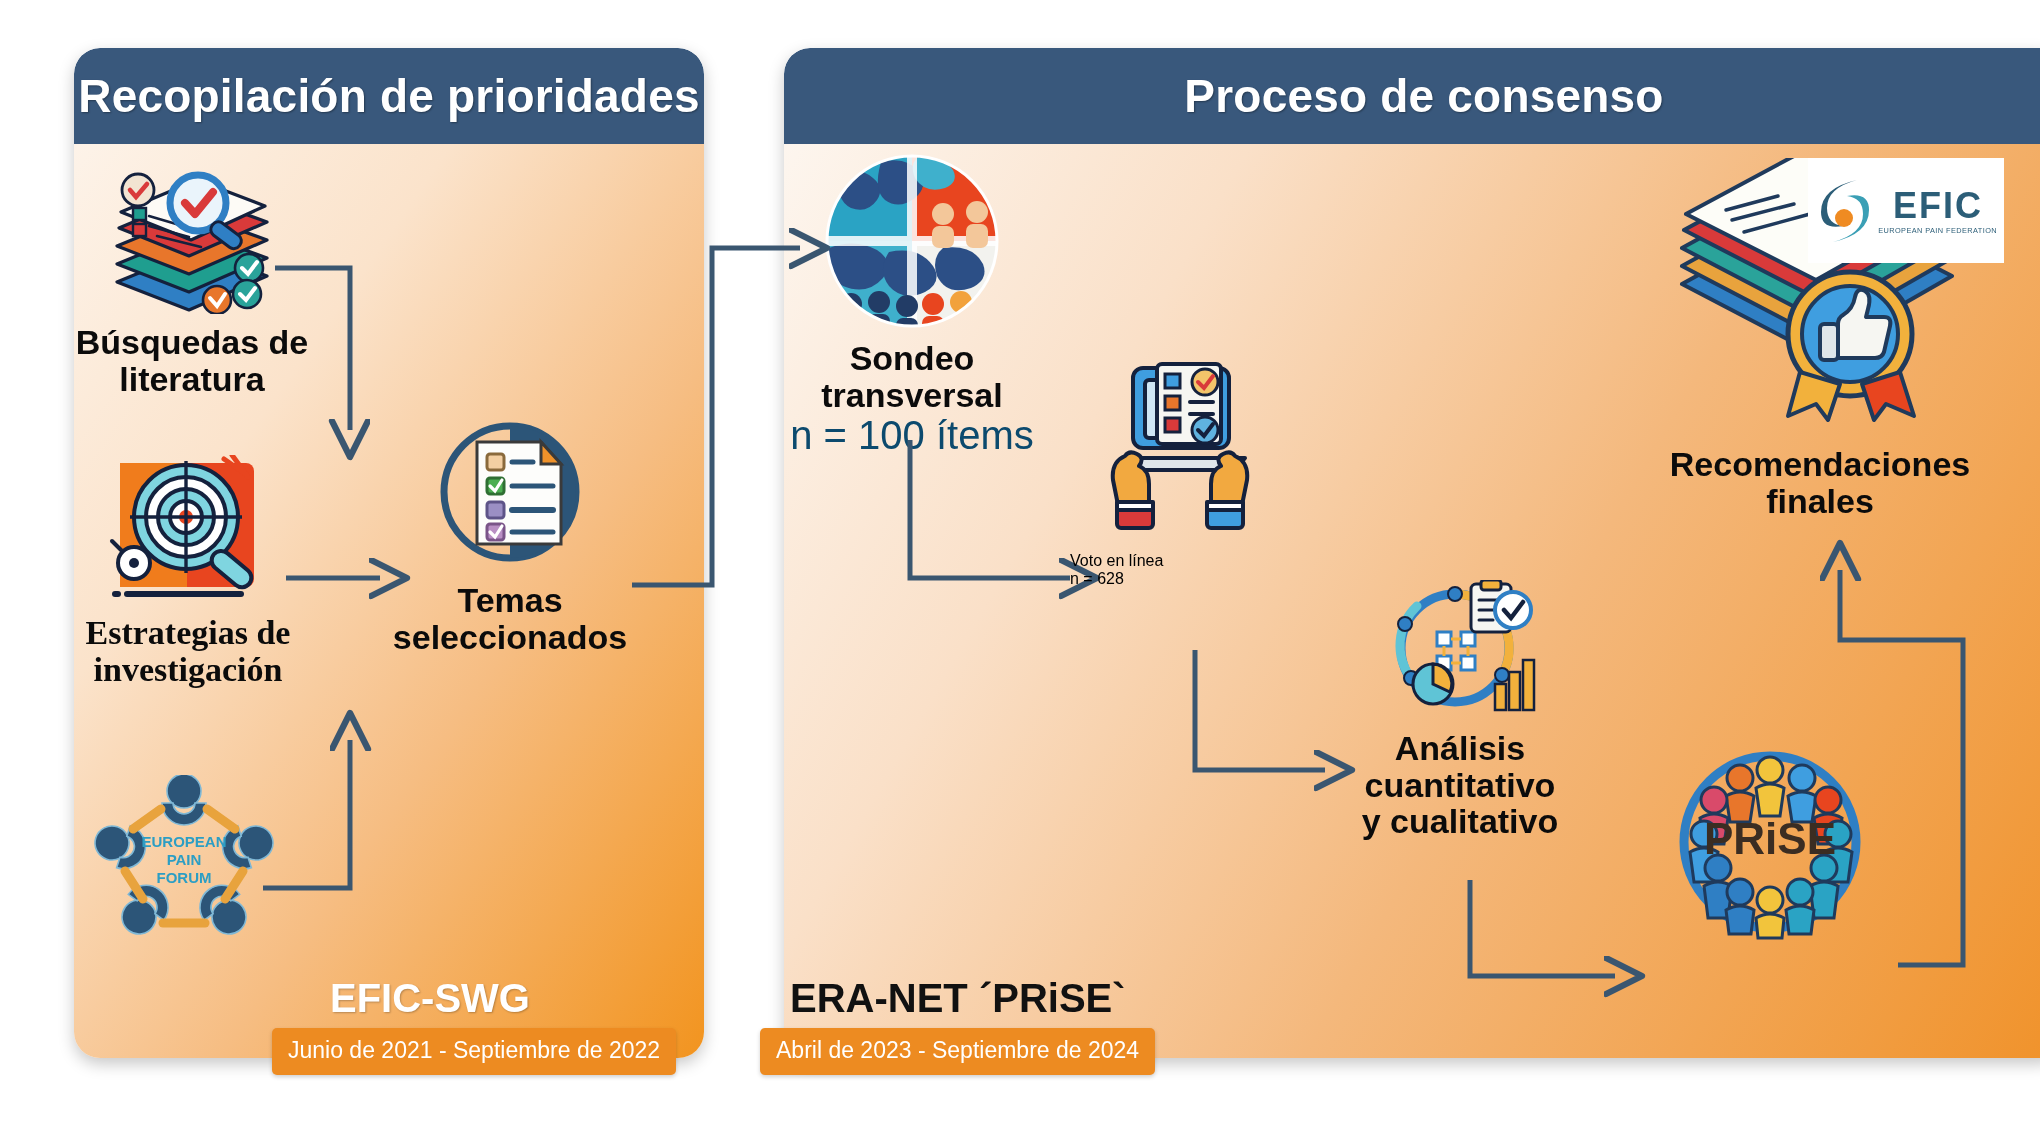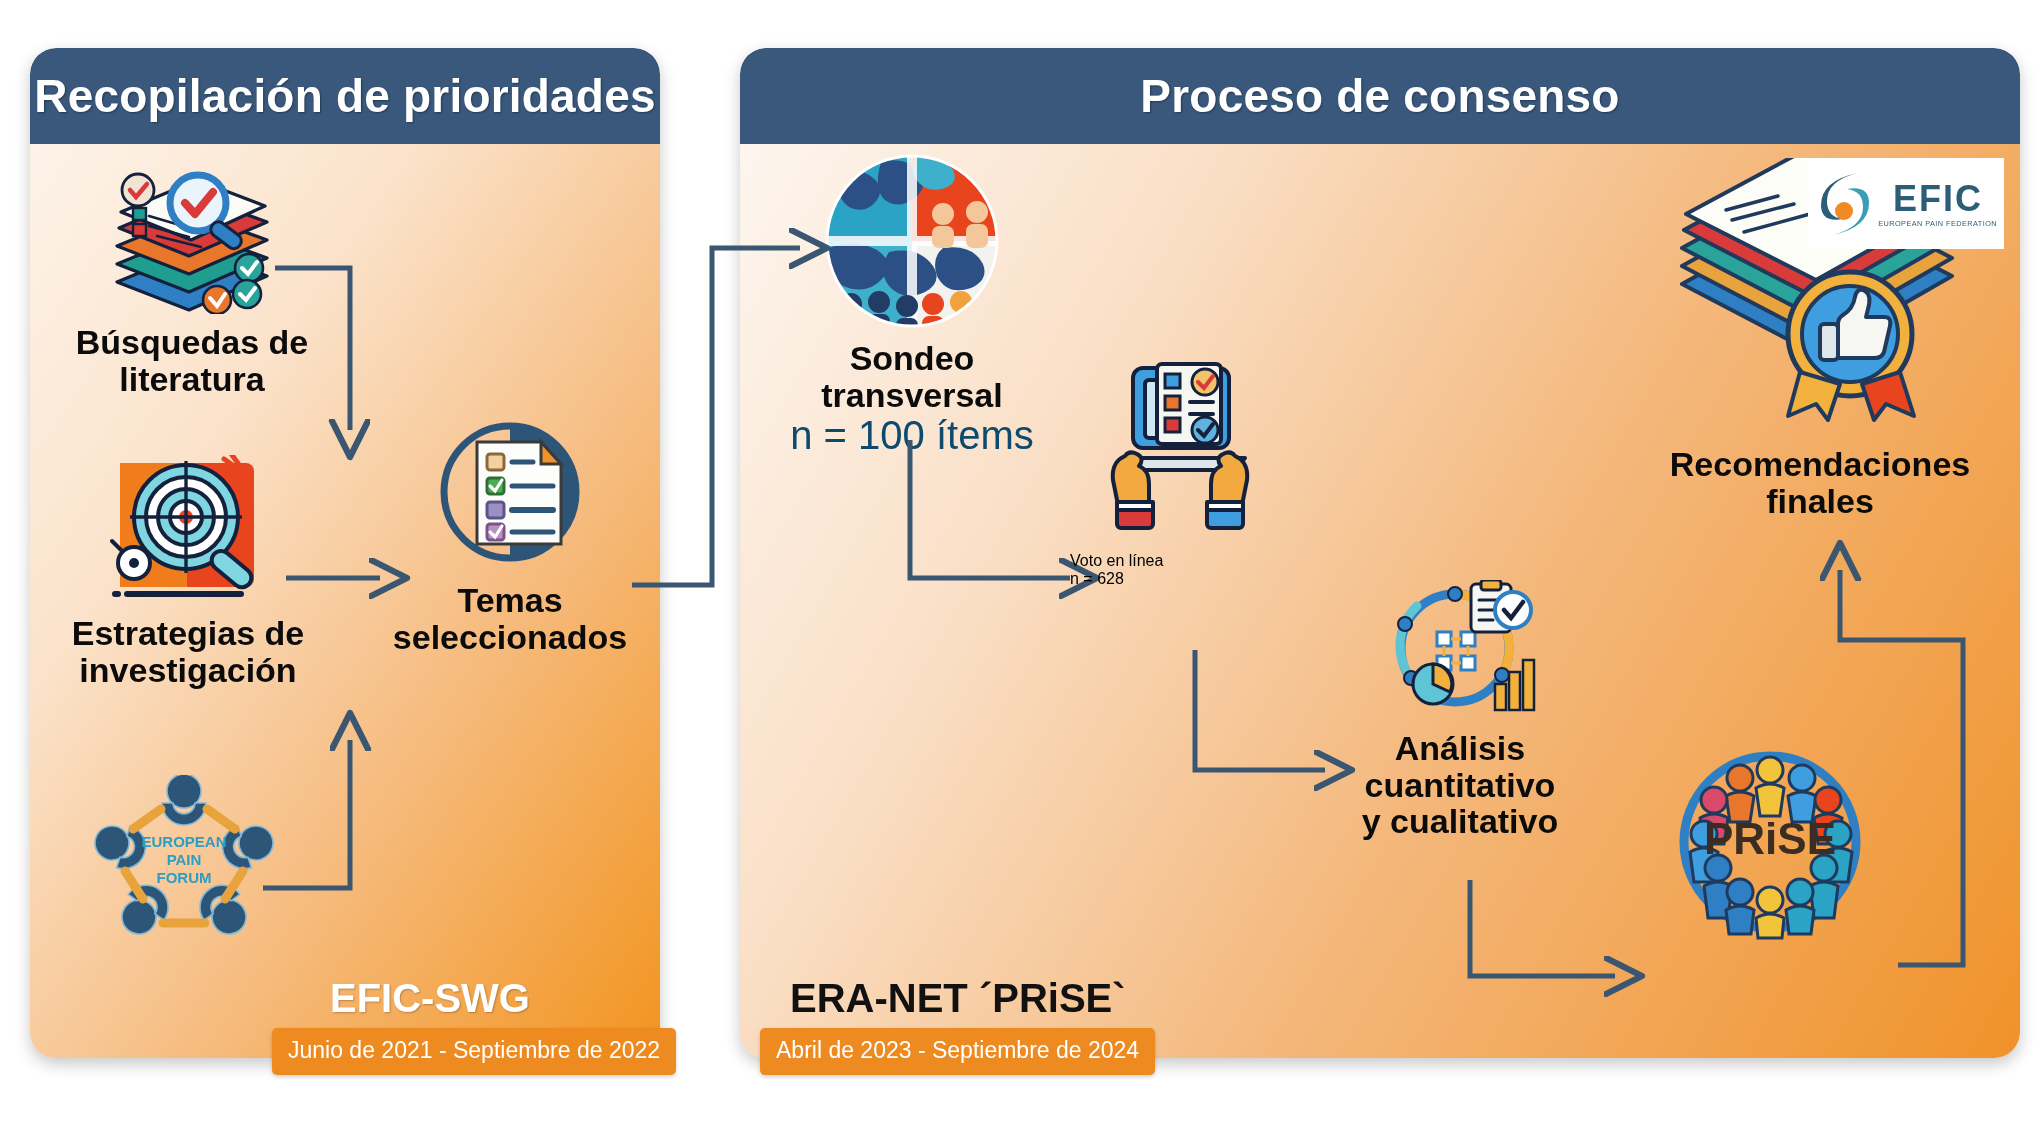--- a/index.html
+++ b/index.html
@@ -1,21 +1,21 @@
 <!DOCTYPE html>
 <html><head>
 <meta charset="utf-8">
 <style>
   html,body{margin:0;padding:0;background:#ffffff;}
   body{width:2040px;height:1131px;font-family:"Liberation Sans",sans-serif;overflow:hidden;}
   .stage{position:relative;width:2040px;height:1131px;background:#ffffff;}
 
   
   .panel{position:absolute;border-radius:26px;overflow:hidden;
-         box-shadow:0 6px 16px rgba(0,0,0,.22);}
+         box-shadow:0 6px 16px rgba(0,0,0,.22);margin-left:44px;}
   .panel-head{position:absolute;left:0;top:0;width:100%;height:96px;
               background:#39587c;display:flex;align-items:center;justify-content:center;
               border-radius:26px 26px 0 0;z-index:6;}
   .panel-head-txt{color:#fff;font-weight:bold;letter-spacing:.2px;
                   text-shadow:1px 1px 2px rgba(0,0,0,.35);}
   .panel-body{position:absolute;left:0;top:90px;width:100%;bottom:0;}
 
   #panel-left{left:30px;top:48px;width:630px;height:1010px;}
   #panel-left .panel-head-txt{font-size:46px;}
   #panel-left .panel-body{
@@ -42,21 +42,21 @@
              border-radius:5px;padding:9px 16px 11px 16px;z-index:9;white-space:nowrap;
              box-shadow:0 2px 4px rgba(0,0,0,.18);}
   #badge-left{left:272px;top:1028px;}
   #badge-right{left:760px;top:1028px;}
 
   
   .arrows{position:absolute;left:0;top:0;width:2040px;height:1131px;z-index:5;
           pointer-events:none;}
 
   
-  #efic-logo{position:absolute;left:1808px;top:158px;width:196px;height:91px;
+  #efic-logo{position:absolute;left:1808px;top:158px;width:196px;height:105px;
              background:#fff;z-index:8;display:flex;align-items:center;
              justify-content:center;gap:8px;}
   #efic-logo .swoosh{width:56px;height:70px;position:relative;}
   #efic-logo .etxt{display:flex;flex-direction:column;align-items:center;line-height:1;}
   #efic-logo .ebig{font-size:36px;color:#2c5e78;letter-spacing:2px;font-weight:600;}
   #efic-logo .esml{font-size:7px;color:#2c5e78;letter-spacing:.4px;margin-top:3px;
                    transform:scaleX(1.05);}
 </style>
 </head>
 <body>
@@ -128,21 +128,21 @@
         <circle cx="150" cy="130" r="14" fill="#2aa39a" stroke="#14213d" stroke-width="2.6"></circle>
         <path d="M143,130 L149,136 L158,124" fill="none" stroke="#fff" stroke-width="4" stroke-linecap="round"></path>
         <circle cx="120" cy="136" r="14" fill="#e8762b" stroke="#14213d" stroke-width="2.6"></circle>
         <path d="M113,134 L120,142 L128,130" fill="none" stroke="#fff" stroke-width="4" stroke-linecap="round"></path>
       </svg>
     </div>
     <div class="cap">Búsquedas de
 literatura</div>
   </div>
 
-  <div class="node" id="n-res" style="left:38px;top:455px;width:300px;">
+  <div class="node" id="n-res" style="left:38px;top:455px;width:300px;font-family:Liberation Serif, serif;">
     <div class="ic">
       <svg width="180" height="150" viewBox="0 0 180 150">
         <rect x="22" y="8" width="134" height="124" rx="8" fill="#e8451f"></rect>
         <rect x="22" y="8" width="67" height="124" fill="#f07c1c"></rect>
         <g fill="none" stroke="#14213d" stroke-width="4">
           <circle cx="88" cy="62" r="52" fill="#7fd5e0"></circle>
           <circle cx="88" cy="62" r="40" fill="#ffffff"></circle>
           <circle cx="88" cy="62" r="28" fill="#7fd5e0"></circle>
           <circle cx="88" cy="62" r="16" fill="#ffffff"></circle>
           <circle cx="88" cy="62" r="7" fill="#e8451f" stroke="none"></circle>

